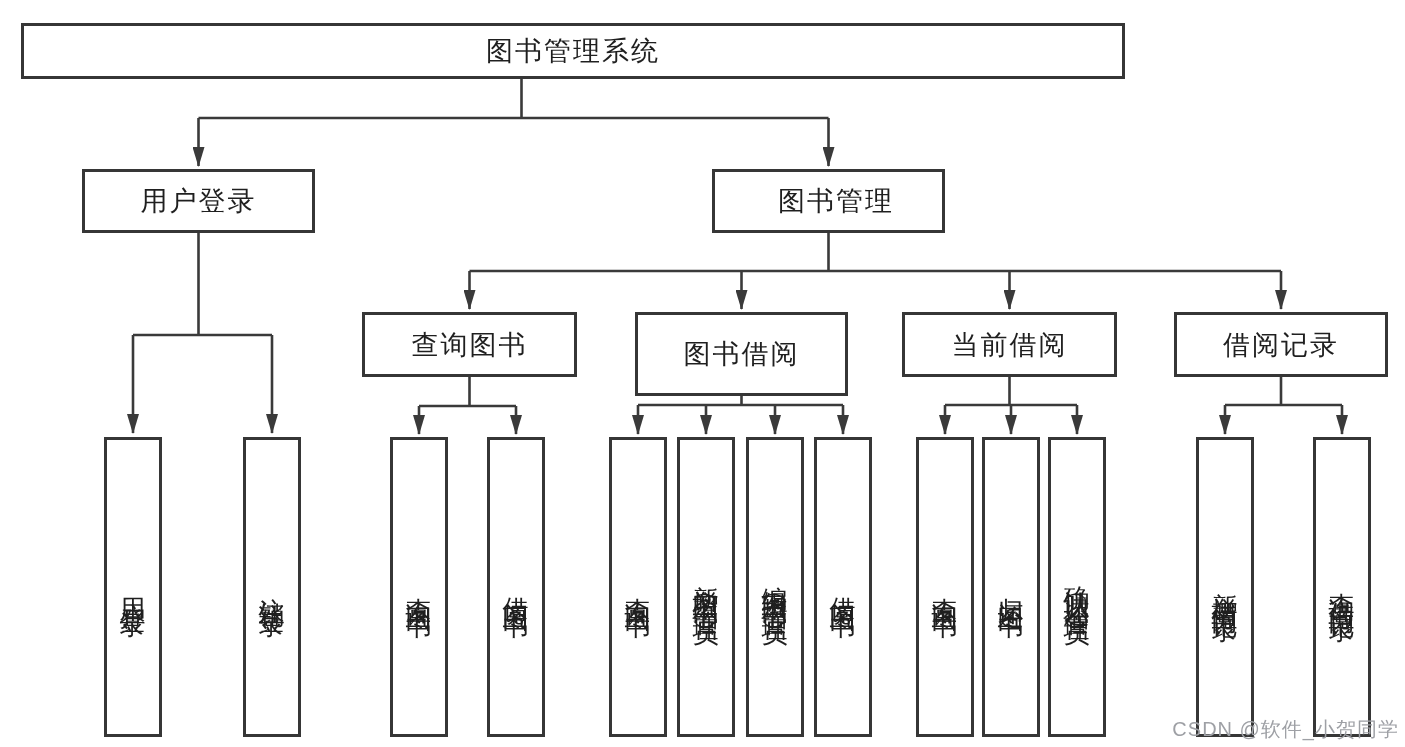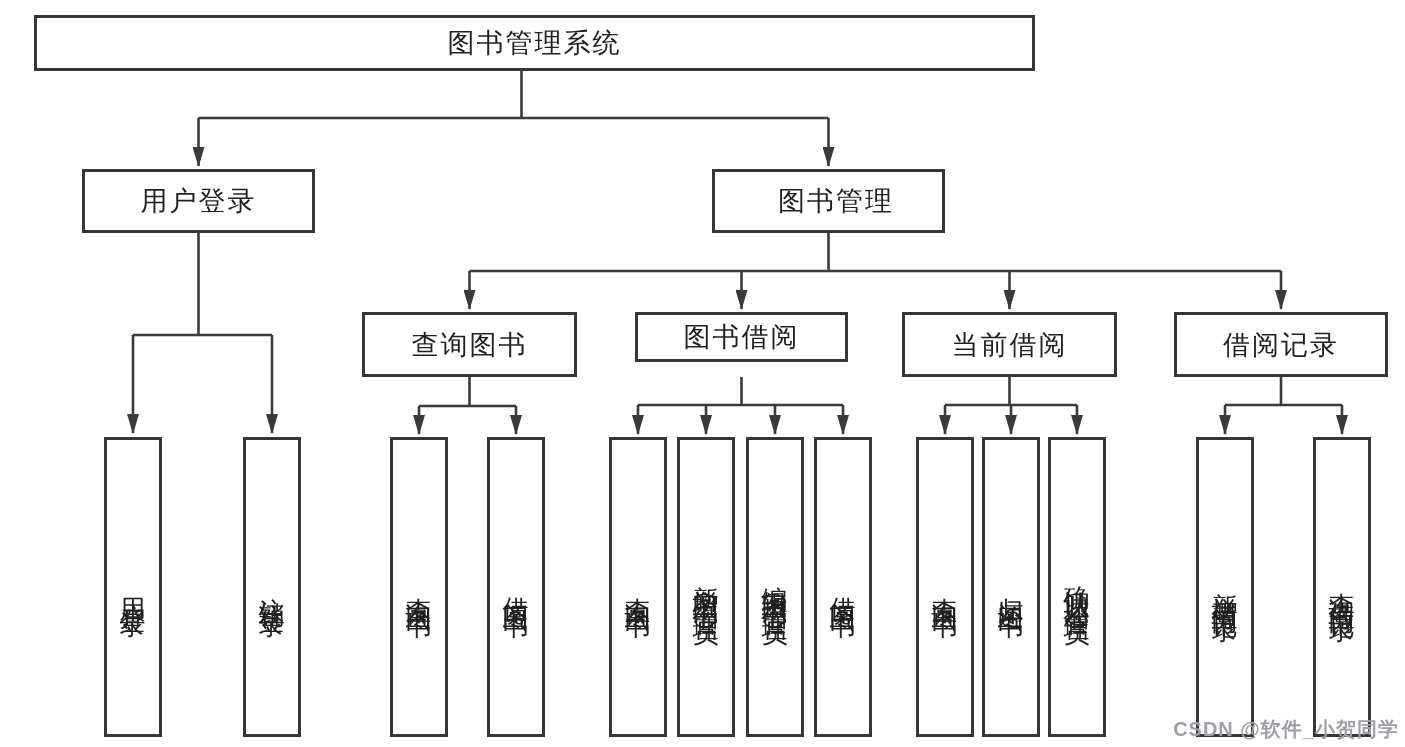--- a/index.html
+++ b/index.html
@@ -36,42 +36,41 @@
   }
   .leaf .lbl{
     writing-mode:vertical-rl;
     text-orientation:mixed;
     font-size:26px;
     letter-spacing:5px;
     line-height:1;
     white-space:nowrap;
   }
   
-  #n-root {left:21px;  top:15px;  width:1001px;height:56px;margin-left:13px;}
+  #n-root {left:21px;  top:23px;  width:1104px;height:56px;}
   #n-l2a  {left:82px;  top:169px; width:233px; height:64px;}
   #n-l2b  {left:712px; top:169px; width:233px; height:64px;padding-left:15px;}
   #n-l3a  {left:362px; top:312px; width:215px; height:65px;}
-  #n-l3b  {left:635px; top:312px; width:213px; height:50px;}
+  #n-l3b  {left:635px; top:312px; width:213px; height:84px;}
   #n-l3c  {left:902px; top:312px; width:215px; height:65px;}
   #n-l3d  {left:1174px;top:312px; width:214px; height:65px;}
   .leaf   {top:437px;  width:58px; height:300px;}
   #n-f1 {left:104px;} #n-f2 {left:243px;}
   #n-f3 {left:390px;} #n-f4 {left:487px;}
   #n-f5 {left:609px;} #n-f6 {left:677px;} #n-f7 {left:746px;} #n-f8 {left:814px;}
   #n-f9 {left:916px;} #n-f10{left:982px;} #n-f11{left:1048px;}
   #n-f12{left:1196px;}#n-f13{left:1313px;}
   .watermark{
     position:absolute;
     right:6px;bottom:4px;
     font-size:20px;
     letter-spacing:1px;
     color:var(--watermark);
     z-index:3;
     white-space:nowrap;
-    font-weight:bold;
   }
 </style>
 </head>
 <body>
 
 <div class="canvas">
 
   <svg class="connectors" viewBox="0 0 1405 747" aria-hidden="true">
     <defs>
       <marker id="arrow" viewBox="0 0 20 12" refX="19" refY="6" markerWidth="20" markerHeight="12" markerUnits="userSpaceOnUse" orient="auto">

